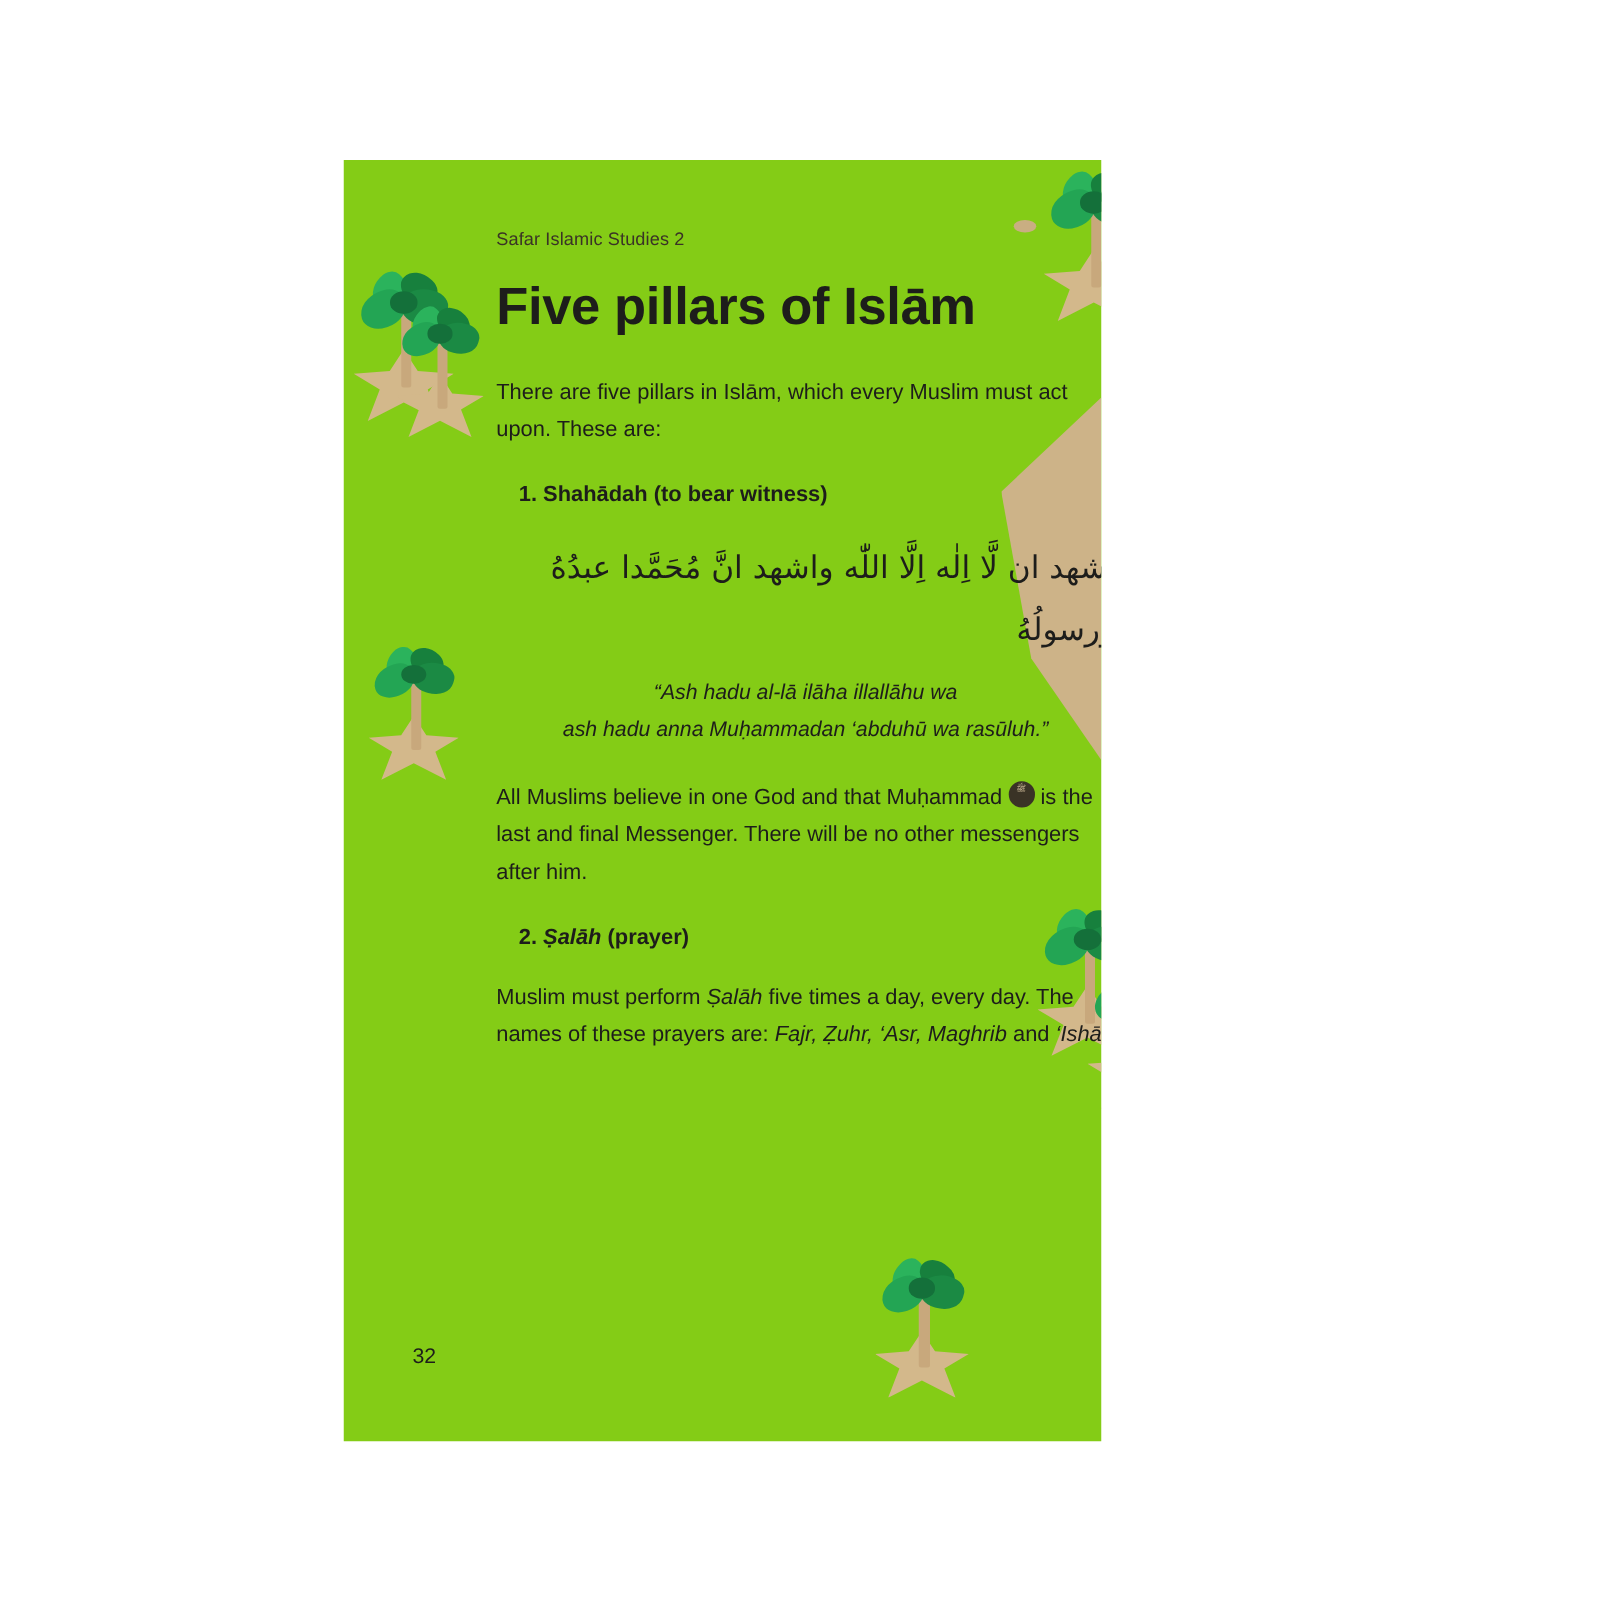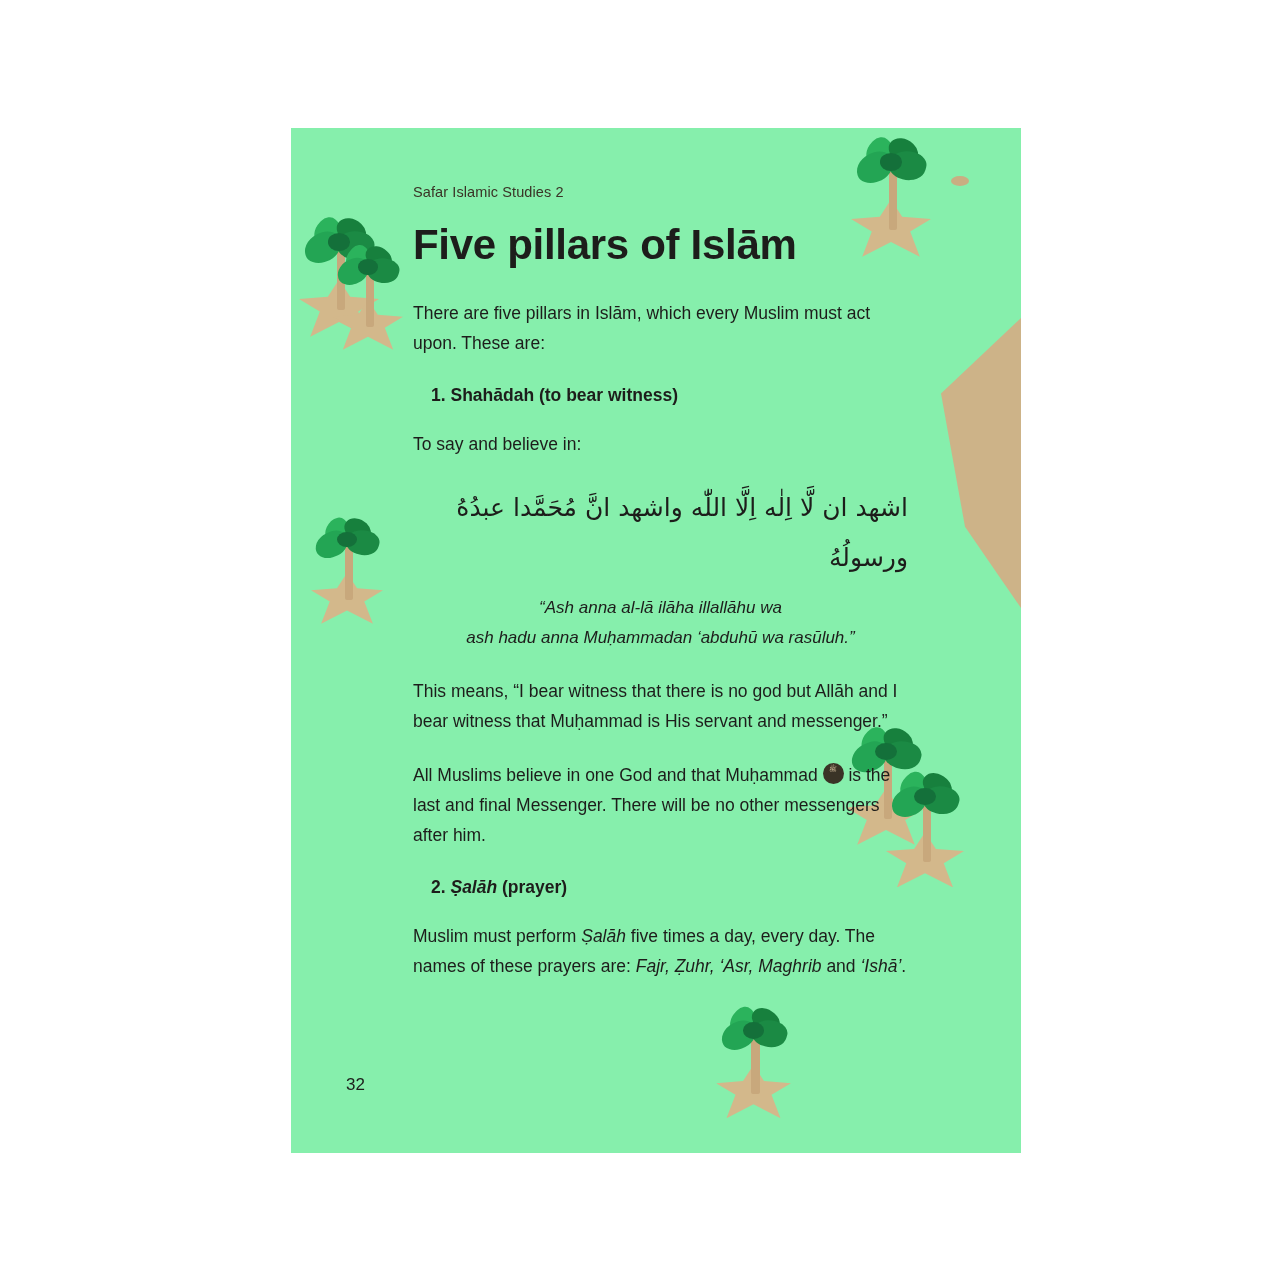--- a/index.html
+++ b/index.html
@@ -15,25 +15,25 @@
     position: relative;
     width: 1280px;
     height: 1280px;
     background: #ffffff;
     overflow: hidden;
   }
 
   
   .book-page {
     position: absolute;
-    left: 291px;
+    left: 275px;
     top: 128px;
-    width: 730px;
+    width: 606px;
     height: 1025px;
-    background: #86efac;
+    background: #84cc16;
     box-shadow: 0 0 0 0 rgba(0,0,0,0);
     overflow: hidden;
   }
 
   
   .page-fold {
     position: absolute;
     right: 0px;
     top: 190px;
     width: 80px;
@@ -278,30 +278,28 @@
     <div class="content">
 
       <p class="running-head">Safar Islamic Studies 2</p>
 
       <h1 class="title">Five pillars of Islām</h1>
 
       <p class="body">There are five pillars in Islām, which every Muslim must act upon. These are:</p>
 
       <h2 class="subhead">1. Shahādah (to bear witness)</h2>
 
-      <p class="body">To say and believe in:</p>
 
       <p class="arabic">اشهد ان لَّا اِلٰه اِلَّا اللّٰه واشهد انَّ مُحَمَّدا عبدُهُ ورسولُهُ</p>
 
       <p class="translit">
-        <span>“Ash anna al-lā ilāha illallāhu wa</span><br>
+        <span>“Ash hadu al-lā ilāha illallāhu wa</span><br>
         <span>ash hadu anna Muḥammadan ‘abduhū wa rasūluh.”</span>
       </p>
 
-      <p class="body">This means, “I bear witness that there is no god but Allāh and I bear witness that Muḥammad is His servant and messenger.”</p>
 
       <p class="body">
         <span>All Muslims believe in one God and that Muḥammad</span>
         <span class="sallallahu">ﷺ</span>
         <span>is the last and final Messenger. There will be no other messengers after him.</span>
       </p>
 
       <h2 class="subhead">
         <span class="reg">2. </span><span class="ital">Ṣalāh</span><span class="reg"> (prayer)</span>
       </h2>

